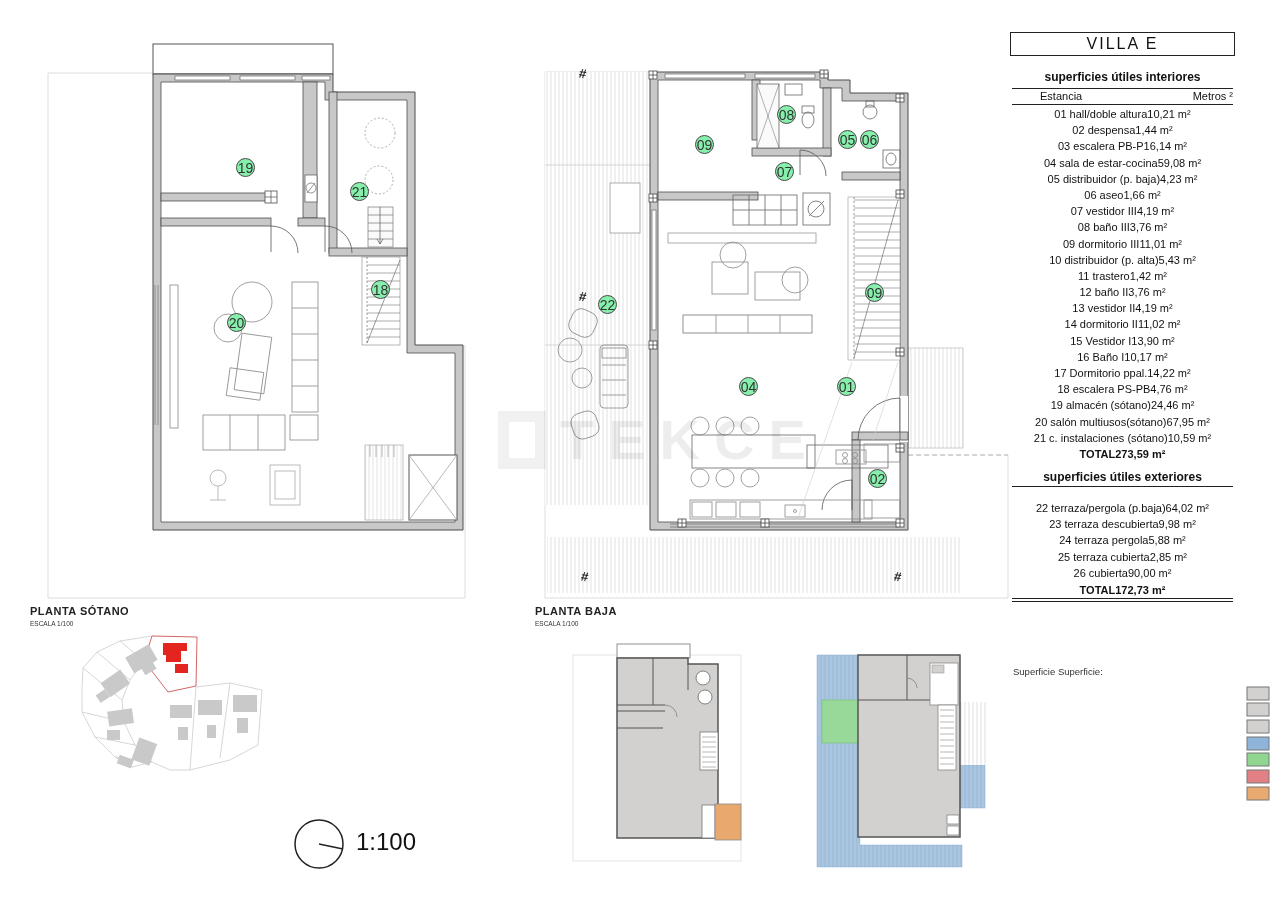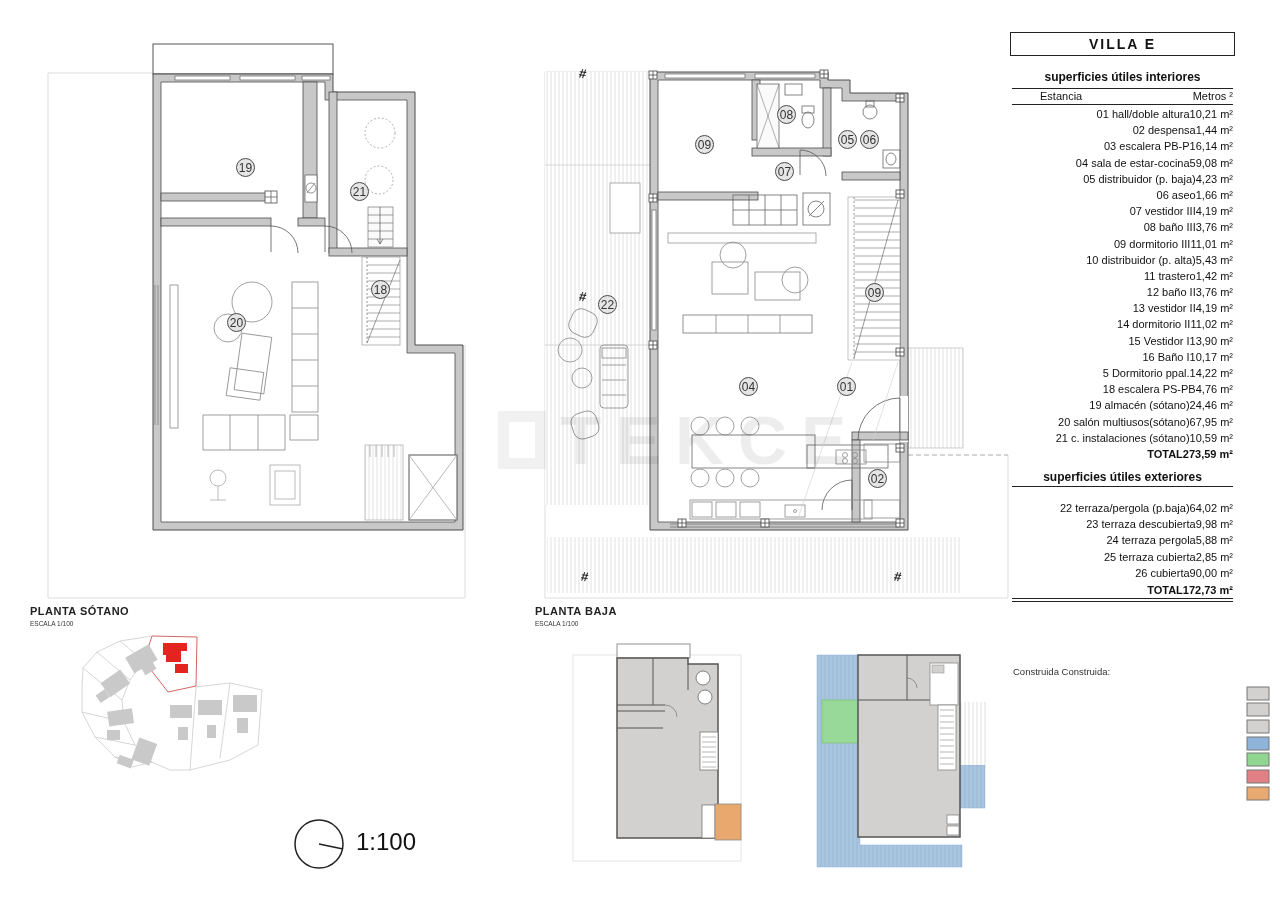--- a/index.html
+++ b/index.html
@@ -1,46 +1,46 @@
 <!DOCTYPE html>
 <html><head>
 <meta charset="utf-8">
 <style>
   html,body{margin:0;padding:0;background:#fff;}
   .page{position:relative;width:1280px;height:905px;background:#fff;overflow:hidden;
         font-family:"Liberation Sans",sans-serif;color:#111;}
   svg{position:absolute;z-index:1;}
   
   .rc{position:absolute;width:19px;height:19px;border:1px solid #4a4a4a;border-radius:50%;
-      background:#e5e5e5;font-size:12px;display:flex;align-items:center;justify-content:center;
+      background:#86efac;font-size:14px;display:flex;align-items:center;justify-content:center;
       color:#333;z-index:5;box-sizing:border-box;}
   .hash{position:absolute;font-size:13px;font-weight:bold;color:#222;transform:rotate(8deg);z-index:4;}
   
   .plan-label{position:absolute;font-size:11px;font-weight:bold;letter-spacing:.5px;color:#222;z-index:6;}
   .plan-scale{position:absolute;font-size:6.5px;color:#333;z-index:6;}
   
   .titlebox{position:absolute;left:1010px;top:32px;width:223px;height:22px;border:1.5px solid #222;
-            display:flex;align-items:center;justify-content:center;font-size:14px;font-weight:bold;
+            display:flex;align-items:center;justify-content:center;font-size:16px;font-weight:normal;
             letter-spacing:2px;z-index:6;}
   
   .tbl{position:absolute;left:1012px;top:70px;width:221px;z-index:6;}
   .sec-title{position:absolute;left:0;right:0;text-align:center;font-size:12px;font-weight:bold;}
   .hr{position:absolute;left:0;right:0;border-top:1px solid #222;}
   .hr2{position:absolute;left:0;right:0;border-top:1.5px solid #222;}
   .thead{position:absolute;left:0;right:0;display:flex;justify-content:space-between;font-size:11px;}
   .rows{position:absolute;left:0;right:0;}
-  .trow{display:flex;justify-content:flex-end;height:16.2px;line-height:16.2px;font-size:11px;white-space:nowrap;}
+  .trow{display:flex;justify-content:center;height:16.2px;line-height:16.2px;font-size:11px;white-space:nowrap;}
   .trow .num{text-align:right;}
   .trow.total{font-weight:bold;}
   
   .legend-label{position:absolute;left:1013px;top:666px;font-size:9.5px;color:#333;z-index:6;}
   
   .wm{position:absolute;left:498px;top:408px;z-index:3;pointer-events:none;display:flex;align-items:center;}
   .wm-box{width:48px;height:58px;border:11px solid rgba(0,0,0,0.055);box-sizing:border-box;margin-right:14px;}
-  .wm-text{font-size:68px;font-weight:bold;letter-spacing:14px;color:rgba(0,0,0,0.07);line-height:64px;}
+  .wm-text{font-size:56px;font-weight:bold;letter-spacing:14px;color:rgba(0,0,0,0.07);line-height:64px;}
   .scale-text{position:absolute;left:356px;top:828px;font-size:24px;color:#111;z-index:6;}
 </style>
 </head>
 <body>
 
 <div class="page">
 
   <svg style="left:40px;top:30px;" width="430" height="580" viewBox="0 0 430 580">
     <defs>
       <pattern id="hv1" width="4" height="4" patternUnits="userSpaceOnUse">
@@ -403,21 +403,21 @@
         </div>
       <div class="trow">
           <span>15 Vestidor I</span>
           <span class="num">13,90 m²</span>
         </div>
       <div class="trow">
           <span>16 Baño I</span>
           <span class="num">10,17 m²</span>
         </div>
       <div class="trow">
-          <span>5 Dormitorio ppal.</span>
+          <span>17 Dormitorio ppal.</span>
           <span class="num">14,22 m²</span>
         </div>
       <div class="trow">
           <span>18 escalera PS-PB</span>
           <span class="num">4,76 m²</span>
         </div>
       <div class="trow">
           <span>19 almacén (sótano)</span>
           <span class="num">24,46 m²</span>
         </div>
@@ -552,21 +552,21 @@
     <rect x="118" y="15" width="28" height="42" fill="#fff" stroke="#888" stroke-width="0.8"></rect>
     <rect x="120" y="17" width="12" height="8" fill="#d3d1cf" stroke="#888" stroke-width="0.5"></rect>
     <g>
       <rect x="126" y="57" width="18" height="65" fill="#fff" stroke="#888" stroke-width="0.8"></rect>
       <path d="M128,62 H142 M128,68 H142 M128,74 H142 M128,80 H142 M128,86 H142 M128,92 H142 M128,98 H142 M128,104 H142 M128,110 H142 M128,116 H142" stroke="#888" stroke-width="0.6"></path>
     </g>
     <rect x="135" y="167" width="12" height="9" fill="#fff" stroke="#777" stroke-width="0.7"></rect>
     <rect x="135" y="178" width="12" height="9" fill="#fff" stroke="#777" stroke-width="0.7"></rect>
   </svg>
 
-  <div class="legend-label">Construida Construida:</div>
+  <div class="legend-label">Superficie Superficie:</div>
   <svg style="left:1246px;top:686px;" width="26" height="118" viewBox="0 0 26 118">
     <rect x="1" y="1" width="22" height="13" stroke="#777" stroke-width="1" fill="#d3d1cf"></rect>
     <rect x="1" y="17" width="22" height="13" stroke="#777" stroke-width="1" fill="#d3d1cf"></rect>
     <rect x="1" y="34" width="22" height="13" stroke="#777" stroke-width="1" fill="#d3d1cf"></rect>
     <rect x="1" y="51" width="22" height="13" stroke="#777" stroke-width="1" fill="#8fb4d9"></rect>
     <rect x="1" y="67" width="22" height="13" stroke="#777" stroke-width="1" fill="#90d690"></rect>
     <rect x="1" y="84" width="22" height="13" stroke="#777" stroke-width="1" fill="#e28086"></rect>
     <rect x="1" y="101" width="22" height="13" stroke="#777" stroke-width="1" fill="#e8aa70"></rect>
   </svg>
 

